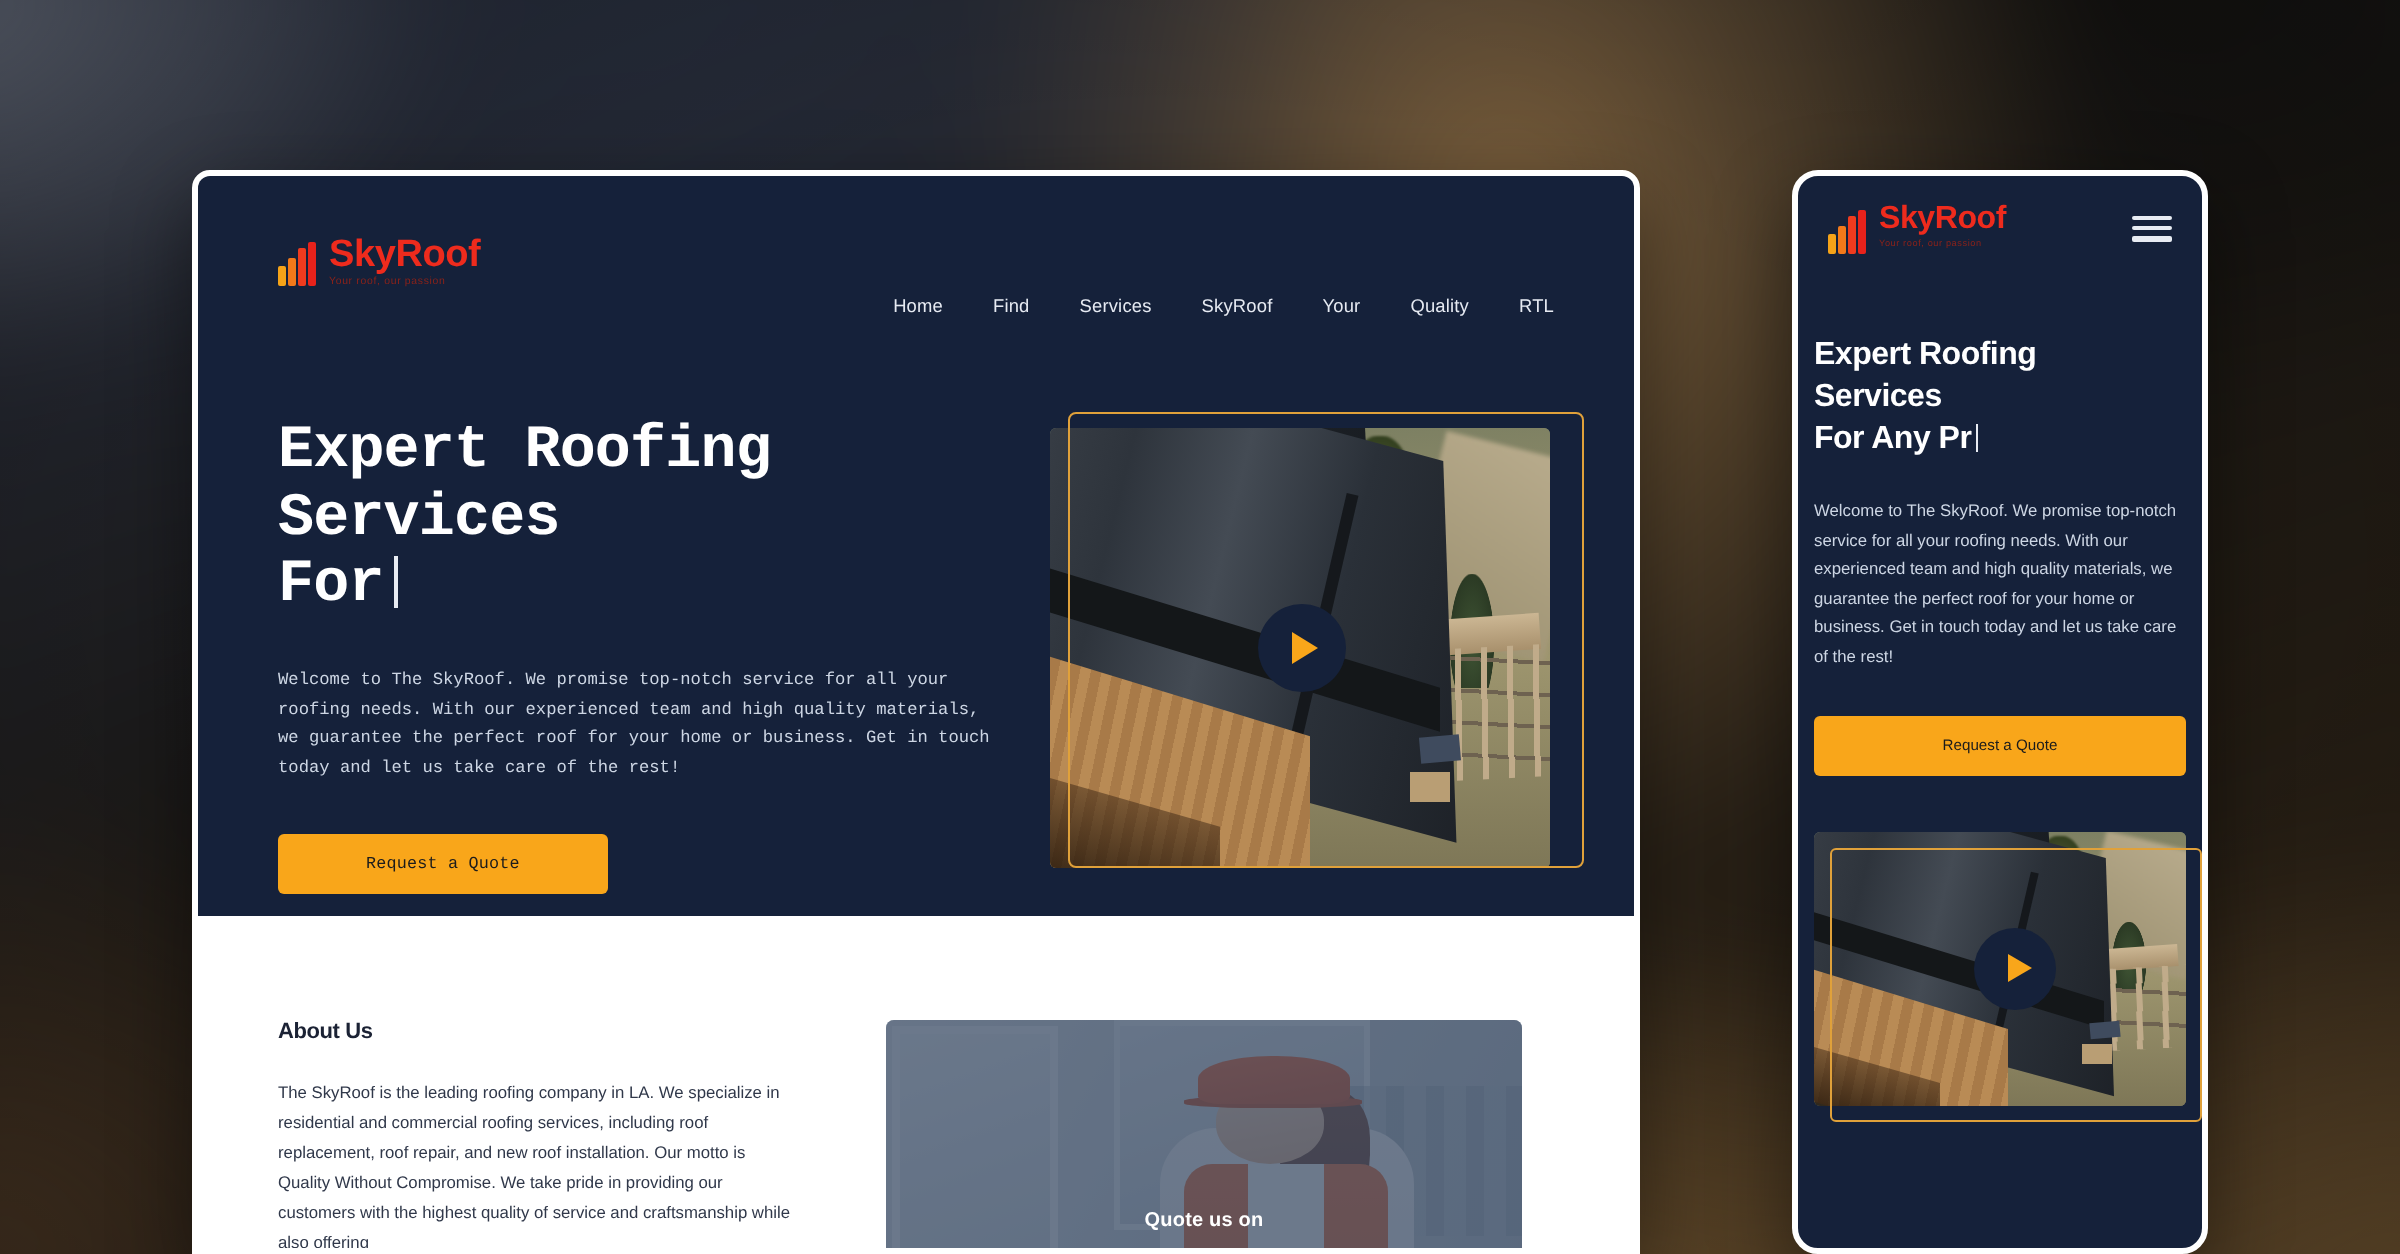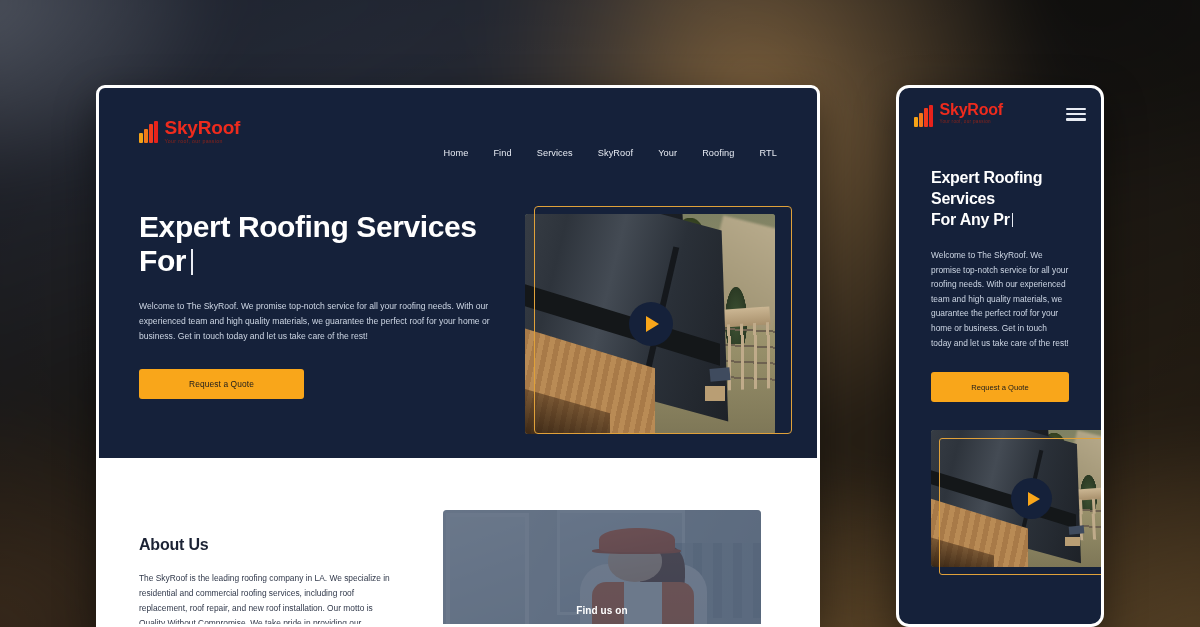--- a/index.html
+++ b/index.html
@@ -58,21 +58,21 @@
   .logo-bars i:nth-child(3){ height:19px; background:#ef3b1e; }
   .logo-bars i:nth-child(4){ height:22px; background:#e8221b; }
   .logo-text { line-height:1; }
   .logo-name { font-size:19px; font-weight:700; color:#ee2b1d; letter-spacing:-.2px; }
   .logo-tag { font-size:5.2px; color:#8c2219; letter-spacing:.35px; margin-top:2px; }
 
   nav { display:flex; align-items:center; gap:25px; margin-top:6px; }
   nav a { color:#e6eaf2; font-size:9.2px; text-decoration:none; letter-spacing:.1px;margin-top:38px; }
 
   .hero-body { display:flex; padding:0 40px; margin-top:52px; gap:0; }
-  .hero-left { width:370px; }
+  .hero-left { width:370px;font-family:Liberation Mono, monospace; }
   h1.hero-title {
     color:#ffffff; font-size:30px; line-height:1.12; font-weight:700;
     letter-spacing:-.4px;
   }
   .caret { display:inline-block; width:2px; height:26px; background:#e8ecf3;
            vertical-align:-4px; margin-left:5px; }
   p.hero-sub {
     color:#cdd6e4; font-size:8.6px; line-height:1.72; margin-top:22px; max-width:368px;
   }
   .btn-quote {
@@ -99,21 +99,21 @@
   }
   .play-btn .tri {
     width:0; height:0; border-left:13px solid #f9a61a;
     border-top:8px solid transparent; border-bottom:8px solid transparent;
     margin-left:4px;
   }
 
   
   .about { background:#fff; padding:52px 40px 0 40px; display:flex; gap:42px; }
   .about-left { width:262px; }
-  h2.about-title { font-size:16px; color:#1b2234; font-weight:700; letter-spacing:-.2px;margin-top:26px; }
+  h2.about-title { font-size:11px; color:#1b2234; font-weight:700; letter-spacing:-.2px; }
   p.about-text { font-size:8.4px; line-height:1.78; color:#30384a; margin-top:17px; }
   .about-right { position:relative; width:318px; height:150px; border-radius:4px; overflow:hidden; }
   .about-overlay {
     position:absolute; inset:0; background:rgba(60,76,100,.55);
     display:flex; flex-direction:column; align-items:center; justify-content:flex-end;
     padding-bottom:18px;
   }
   .find-label { color:#fff; font-size:10px; font-weight:700; letter-spacing:.1px; }
   .socials { display:flex; gap:8px; margin-top:9px; }
   .socials a {
@@ -131,21 +131,21 @@
     overflow:hidden;
     box-shadow:0 14px 40px rgba(0,0,0,.45);
   }
   .m-topbar { display:flex; align-items:flex-start; justify-content:space-between; padding:14px 15px 0 15px; }
   .m-logo-name { font-size:16px; font-weight:700; color:#ee2b1d; letter-spacing:-.2px; }
   .m-logo-tag { font-size:4.6px; color:#8c2219; letter-spacing:.3px; margin-top:2px; }
   .hamburger { display:flex; flex-direction:column; gap:3px; background:none; border:none;
                cursor:pointer; padding:3px 0; margin-top:3px; }
   .hamburger span { display:block; width:20px; height:2.2px; background:#e8ecf3; border-radius:1px; }
 
-  .m-body { padding:0 32px; }
+  .m-body { padding:0 8px; }
   h1.m-title { color:#fff; font-size:16px; line-height:1.32; font-weight:700;
                margin-top:40px; letter-spacing:-.25px; }
   .m-caret { display:inline-block; width:1.5px; height:14px; background:#e8ecf3;
              vertical-align:-2px; margin-left:2px; }
   p.m-sub { color:#cdd6e4; font-size:8.4px; line-height:1.73; margin-top:18px; }
   .m-btn {
     display:block; width:100%; height:30px; margin-top:22px;
     background:#f9a61a; color:#1c1c1c; border:none; border-radius:3px;
     font-size:7.6px; font-family:inherit; cursor:pointer;
   }
@@ -258,21 +258,21 @@
           <div class="logo-tag">Your roof, our passion</div>
         </div>
       </div>
 
       <nav>
         <a href="#">Home</a>
         <a href="#">Find</a>
         <a href="#">Services</a>
         <a href="#">SkyRoof</a>
         <a href="#">Your</a>
-        <a href="#">Roofing</a>
+        <a href="#">Quality</a>
         <a href="#">RTL</a>
       </nav>
     </div>
 
     <div class="hero-body">
       <div class="hero-left">
         <h1 class="hero-title">
           <span>Expert Roofing Services</span><br>
           <span>For</span><span class="caret"></span>
         </h1>
@@ -326,21 +326,21 @@
           <div class="wp-body"></div>
           <div class="wp-hair"></div>
         <div class="wp-vest"></div>
           <div class="wp-vest2"></div>
           <div class="wp-face"></div>
         <div class="wp-brim"></div>
           <div class="wp-helmet"></div>
       </div>
       <div class="tint-blue"></div>
       <div class="about-overlay">
-        <div class="find-label">Find us on</div>
+        <div class="find-label">Quote us on</div>
         <div class="socials">
           <a href="#">
             
           </a>
           <a href="#">
             
           </a>
           <a href="#">
             
           </a>

